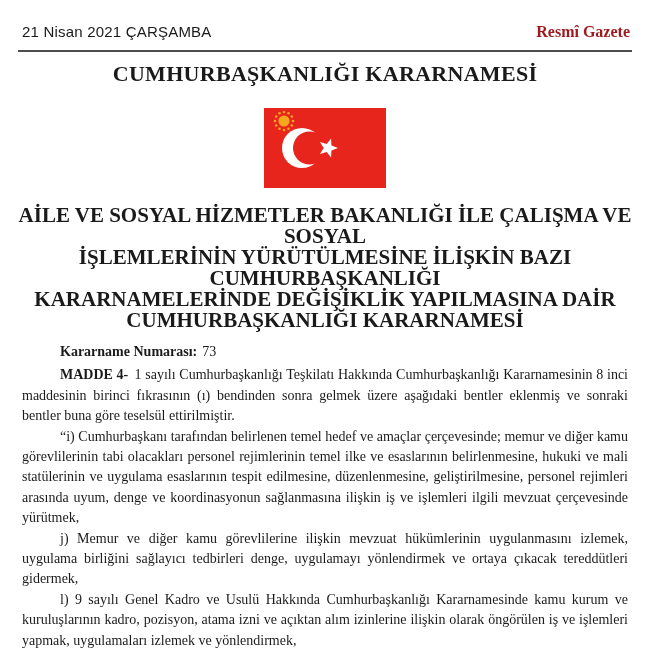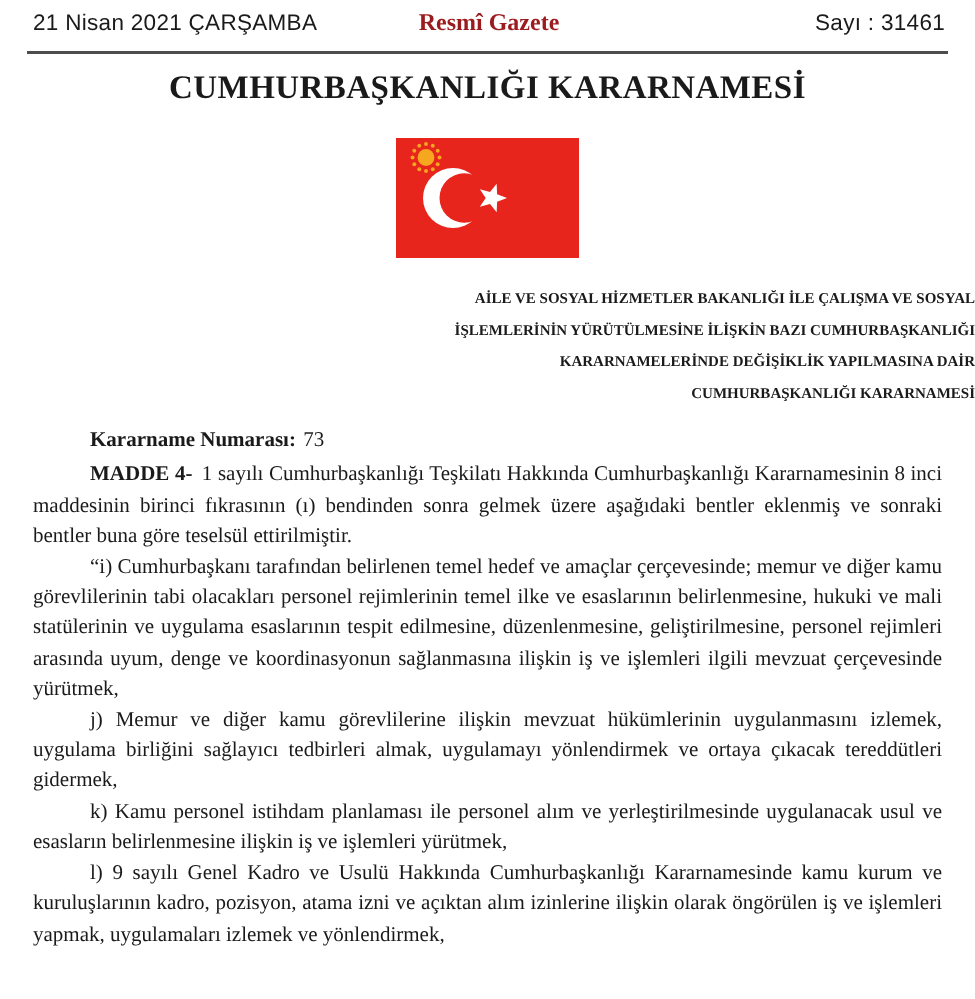--- a/index.html
+++ b/index.html
@@ -11,21 +11,21 @@
     width: 650px;
     height: 666px;
     overflow: hidden;
     color: #1a1a1a;
     font-family: "Liberation Serif", "DejaVu Serif", serif;
   }
   
   .gz-header {
     display: flex;
     align-items: flex-end;
-    padding: 7px 20px 9px 22px;
+    padding: 23px 20px 9px 22px;
   }
   .gz-header .left  { flex: 1; text-align: left; }
   .gz-header .mid   { flex: 0 0 auto; text-align: center; }
   .gz-header .right { flex: 1; text-align: right; }
   .gz-date, .gz-issue {
     font-family: "Liberation Sans", "DejaVu Sans", sans-serif;
     font-size: 15px;
     letter-spacing: 0.2px;
   }
   .gz-title {
@@ -47,23 +47,23 @@
     font-size: 22px;
     letter-spacing: 0.3px;
   }
   .flag-wrap {
     margin-top: 21px;
     text-align: center;
     line-height: 0;
   }
   .decree-title {
     margin-top: 17px;
-    text-align: right;
+    text-align: center;
     font-weight: bold;
-    font-size: 10px;
+    font-size: 21px;
     line-height: 21px;
   }
   
   .content {
     margin: 11px 22px 0 22px;
     font-size: 14px;
     line-height: 20.4px;
     text-align: justify;
   }
   .content p {
@@ -78,23 +78,20 @@
 </style>
 </head>
 <body>
 
 <div class="gz-header">
   <div class="left">
     <span class="gz-date">21 Nisan 2021 ÇARŞAMBA</span>
   </div>
   <div class="mid">
     <span class="gz-title" style="color: rgb(155, 27, 30);">Resmî Gazete</span>
-  </div>
-  <div class="right">
-    <span class="gz-issue">Sayı : 31461</span>
   </div>
 </div>
 <div class="gz-rule" style="border-top-color: rgb(77, 77, 77);"></div>
 
 <div class="doc-type-heading">CUMHURBAŞKANLIĞI KARARNAMESİ</div>
 
 <div class="flag-wrap">
   <svg width="122" height="80" viewBox="0 0 122 80" aria-hidden="true">
     <rect x="0" y="0" width="122" height="80" fill="#E8251C"></rect>
 
@@ -129,16 +126,15 @@
 </div>
 
 <div class="content">
   <p class="decree-number">
     <span class="bold-label">Kararname Numarası:</span><span>73</span>
   </p>
   <p>
     <span class="bold-label">MADDE 4-</span><span>1 sayılı Cumhurbaşkanlığı Teşkilatı Hakkında Cumhurbaşkanlığı Kararnamesinin 8 inci maddesinin birinci fıkrasının (ı) bendinden sonra gelmek üzere aşağıdaki bentler eklenmiş ve sonraki bentler buna göre teselsül ettirilmiştir.</span>
   </p>
   <p>“i) Cumhurbaşkanı tarafından belirlenen temel hedef ve amaçlar çerçevesinde; memur ve diğer kamu görevlilerinin tabi olacakları personel rejimlerinin temel ilke ve esaslarının belirlenmesine, hukuki ve mali statülerinin ve uygulama esaslarının tespit edilmesine, düzenlenmesine, geliştirilmesine, personel rejimleri arasında uyum, denge ve koordinasyonun sağlanmasına ilişkin iş ve işlemleri ilgili mevzuat çerçevesinde yürütmek,</p>
-  <p>j) Memur ve diğer kamu görevlilerine ilişkin mevzuat hükümlerinin uygulanmasını izlemek, uygulama birliğini sağlayıcı tedbirleri almak, uygulamayı yönlendirmek ve ortaya çıkacak tereddütleri gidermek,</p>
-  <p>k) Kamu personel istihdam planlaması ile personel alım ve yerleştirilmesinde uygulanacak usul ve esasların belirlenmesine ilişkin iş ve işlemleri yürütmek,</p>
+  <p>j) Memur ve diğer kamu görevlilerine ilişkin mevzuat hükümlerinin uygulanmasını izlemek, uygulama birliğini sağlayıcı tedbirleri denge, uygulamayı yönlendirmek ve ortaya çıkacak tereddütleri gidermek,</p>
   <p>l) 9 sayılı Genel Kadro ve Usulü Hakkında Cumhurbaşkanlığı Kararnamesinde kamu kurum ve kuruluşlarının kadro, pozisyon, atama izni ve açıktan alım izinlerine ilişkin olarak öngörülen iş ve işlemleri yapmak, uygulamaları izlemek ve yönlendirmek,</p>
 </div>
 
 </body></html>

